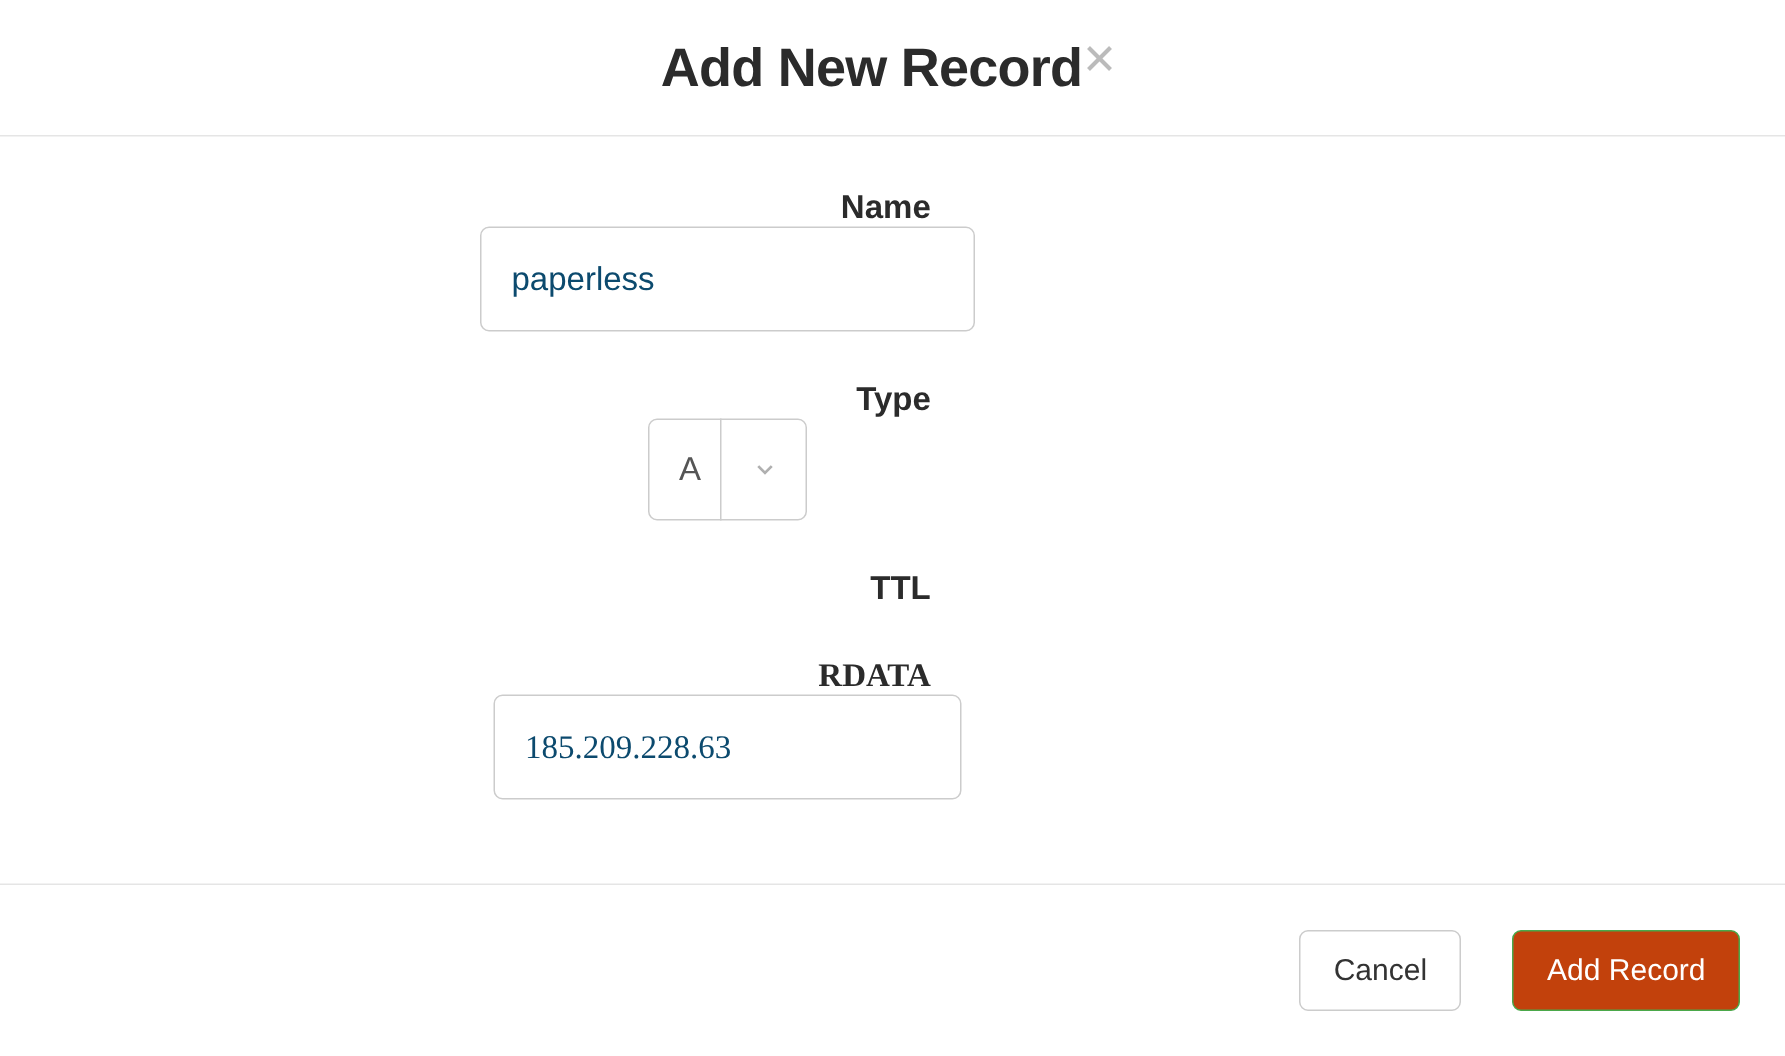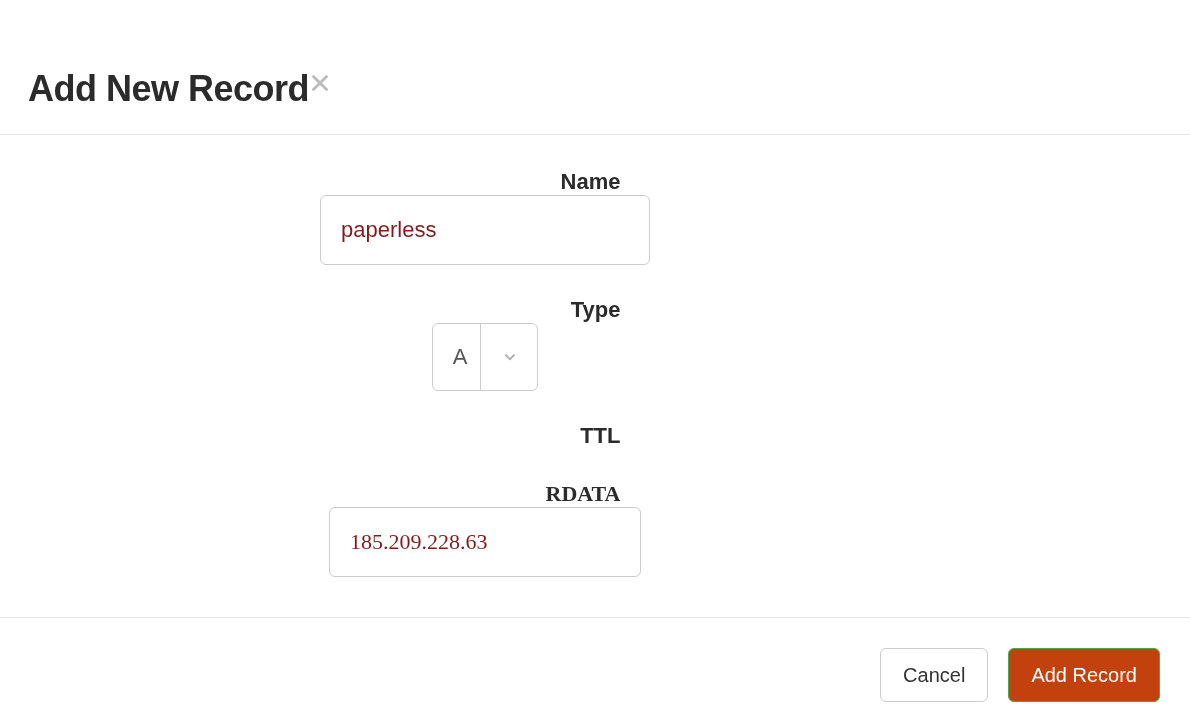--- a/index.html
+++ b/index.html
@@ -16,23 +16,22 @@
     .modal {
       width: 100%;
       height: 100%;
       display: flex;
       flex-direction: column;
     }
     .modal-header {
       padding: 24px 28px 24px 28px;
       border-bottom: 1px solid #e5e5e5;
       display: flex;
-      justify-content: flex-start;
+      justify-content: center;
       align-items: flex-start;
-      margin-top: 44px;
     }
     .modal-title {
       font-size: 36px;
       font-weight: 600;
       color: #2b2b2b;
       letter-spacing: -0.5px;
     }
     .close-icon {
       color: #bbb;
       cursor: pointer;
@@ -70,21 +69,21 @@
     .form-control-wrap {
       flex: 1;
     }
     .text-input {
       width: 100%;
       height: 70px;
       border: 1px solid #ccc;
       border-radius: 6px;
       padding: 4px 20px;
       font-size: 22px;
-      color: #7f1d1d;
+      color: #0c4a6e;
       background: #fff;
       font-family: inherit;
     }
     .select-wrap {
       position: relative;
       width: 100%;
     }
     .select-input {
       width: 100%;
       height: 68px;
@@ -117,21 +116,21 @@
       height: 18px;
       stroke: #b0b0b0;
       stroke-width: 2.5;
       fill: none;
     }
     .modal-footer {
       border-top: 1px solid #e5e5e5;
       padding: 30px 30px;
       display: flex;
       justify-content: flex-end;
-      gap: 20px;
+      gap: 34px;
     }
     .btn {
       height: 54px;
       padding: 0 22px;
       border-radius: 6px;
       font-size: 20px;
       font-family: inherit;
       cursor: pointer;
       display: inline-flex;
       align-items: center;

